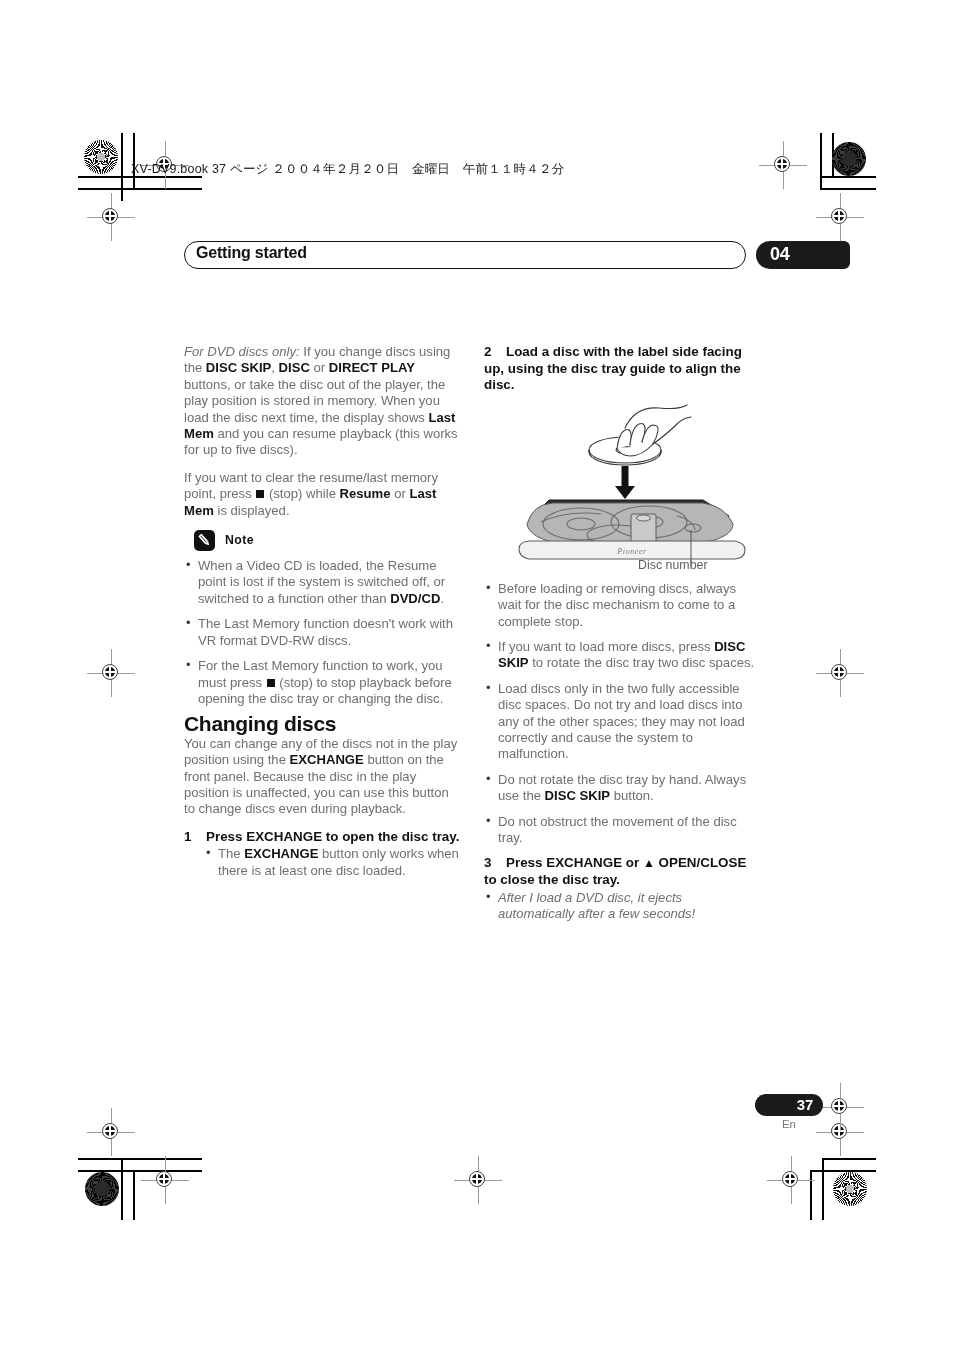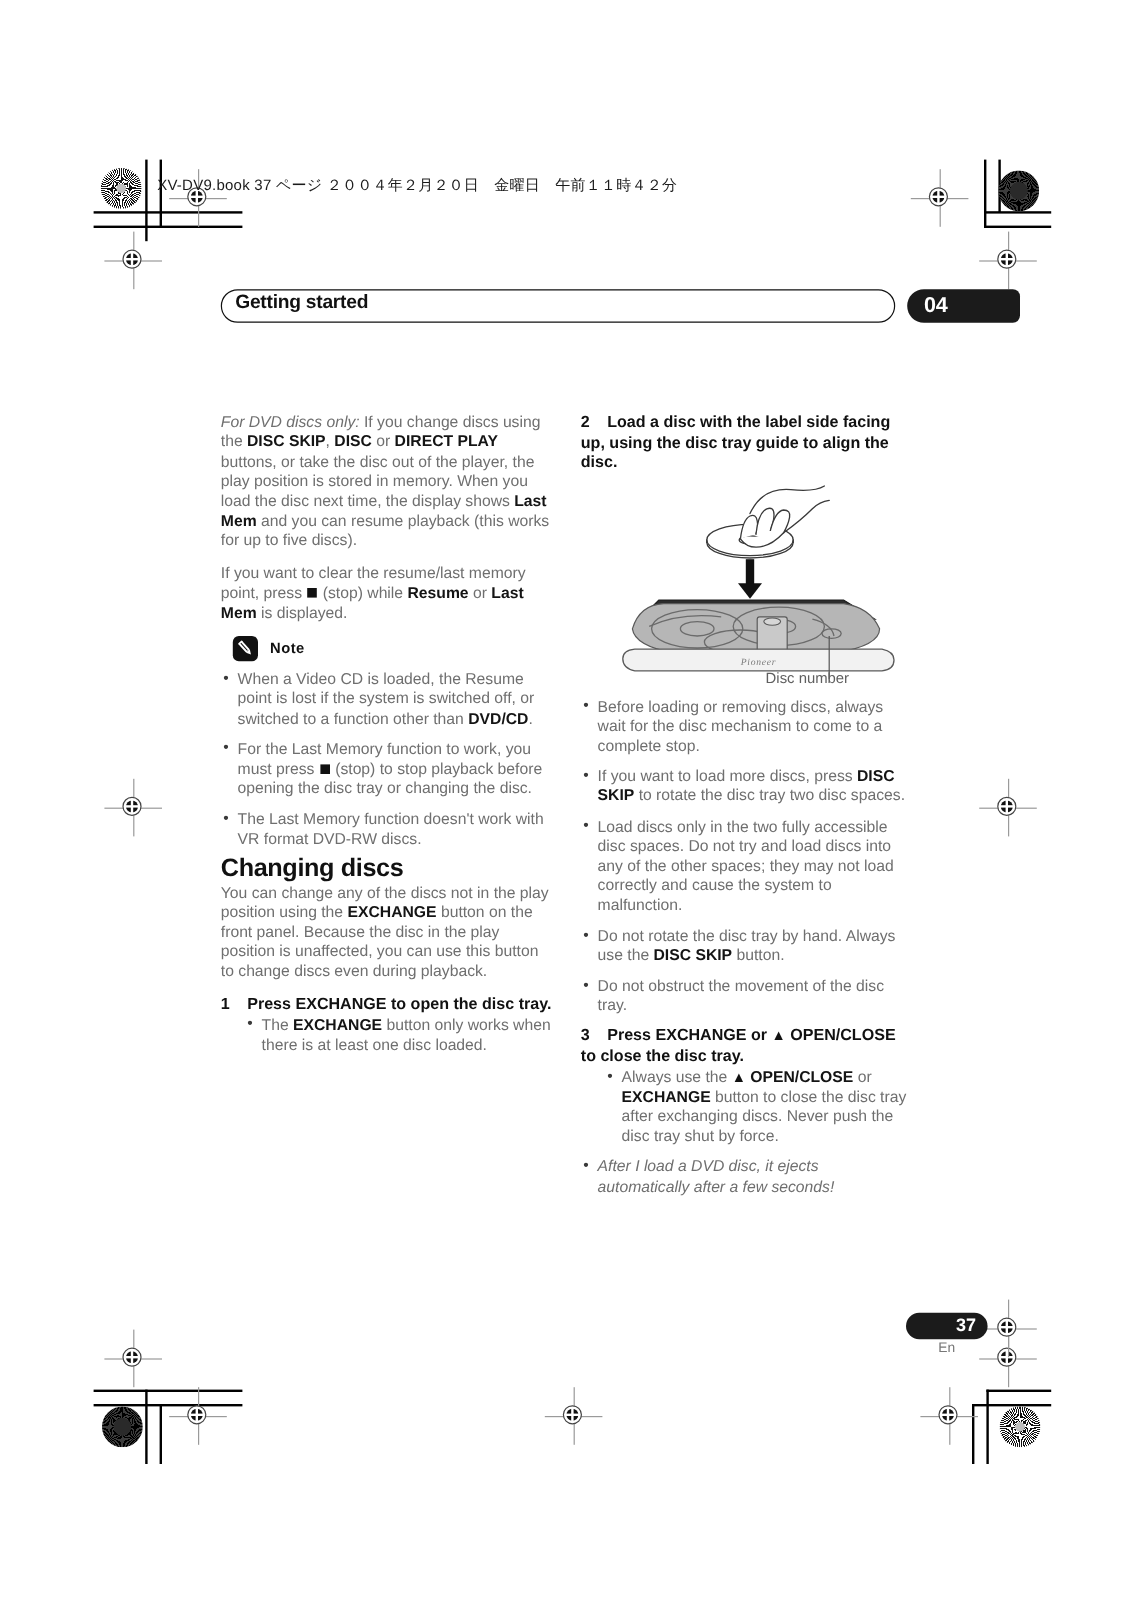--- a/index.html
+++ b/index.html
@@ -57,21 +57,21 @@
   }
   .starburst.dark {
     background:
       radial-gradient(circle at 50% 50%, #2a2a2a 0 30%, rgba(0,0,0,0) 31%),
       repeating-conic-gradient(from 0deg, #000 0deg 2.2deg, #3c3c3c 2.2deg 4.4deg);
   }
 
   
   .filepath {
     position: absolute;
-    left: 131px; top: 146px;
+    left: 131px; top: 161px;
     font-family: "Liberation Sans", sans-serif;
     font-size: 12.5px;
     color: #1b1b1b;
     letter-spacing: 0.2px;
     white-space: nowrap;
   }
 
   
   .head-bar {
     position: absolute;
@@ -395,22 +395,22 @@
             <polygon points="8.6,13.4 12.8,13.4 10.7,17.2" fill="#ffffff"></polygon>
             <line x1="10.7" y1="4.6" x2="10.7" y2="12.8" stroke="#111111" stroke-width="0.9"></line>
           </g>
         </svg>
       </div>
       <div class="callout-label">Note</div>
     </div>
 
     <ul class="bul">
       <li><span>When a Video CD is loaded, the Resume point is lost if the system is switched off, or switched to a function other than </span><b>DVD/CD</b><span>.</span></li>
+      <li><span>The Last Memory function doesn't work with VR format DVD-RW discs.</span></li>
       <li><span>For the Last Memory function to work, you must press </span><span class="stopsq"></span><span> (stop) to stop playback before opening the disc tray or changing the disc.</span></li>
-      <li><span>The Last Memory function doesn't work with VR format DVD-RW discs.</span></li>
     </ul>
 
     <h2 class="section">Changing discs</h2>
 
     <p><span>You can change any of the discs not in the play position using the </span><b>EXCHANGE</b><span> button on the front panel. Because the disc in the play position is unaffected, you can use this button to change discs even during playback.</span></p>
 
     <div class="step"><span class="num">1</span><span>Press EXCHANGE to open the disc tray.</span></div>
 
     <ul class="bul substep">
       <li><span>The </span><b>EXCHANGE</b><span> button only works when there is at least one disc loaded.</span></li>
@@ -426,23 +426,20 @@
     <ul class="bul">
       <li><span>Before loading or removing discs, always wait for the disc mechanism to come to a complete stop.</span></li>
       <li><span>If you want to load more discs, press </span><b>DISC SKIP</b><span> to rotate the disc tray two disc spaces.</span></li>
       <li><span>Load discs only in the two fully accessible disc spaces. Do not try and load discs into any of the other spaces; they may not load correctly and cause the system to malfunction.</span></li>
       <li><span>Do not rotate the disc tray by hand. Always use the </span><b>DISC SKIP</b><span> button.</span></li>
       <li><span>Do not obstruct the movement of the disc tray.</span></li>
     </ul>
 
     <div class="step"><span class="num">3</span><span>Press EXCHANGE or </span><span class="eject">▲</span><span> OPEN/CLOSE to close the disc tray.</span></div>
 
-    <ul class="bul substep">
-      <li><span>Always use the </span><b><span class="eject">▲</span><span> OPEN/CLOSE</span></b><span> or </span><b>EXCHANGE</b><span> button to close the disc tray after exchanging discs. Never push the disc tray shut by force.</span></li>
-    </ul>
 
 
     <ul class="bul">
       <li><em>After I load a DVD disc, it ejects automatically after a few seconds!</em></li>
     </ul>
   </div>
 
   <div class="illo">
     <svg viewBox="0 0 270 175" width="270" height="175" aria-hidden="true">
 

